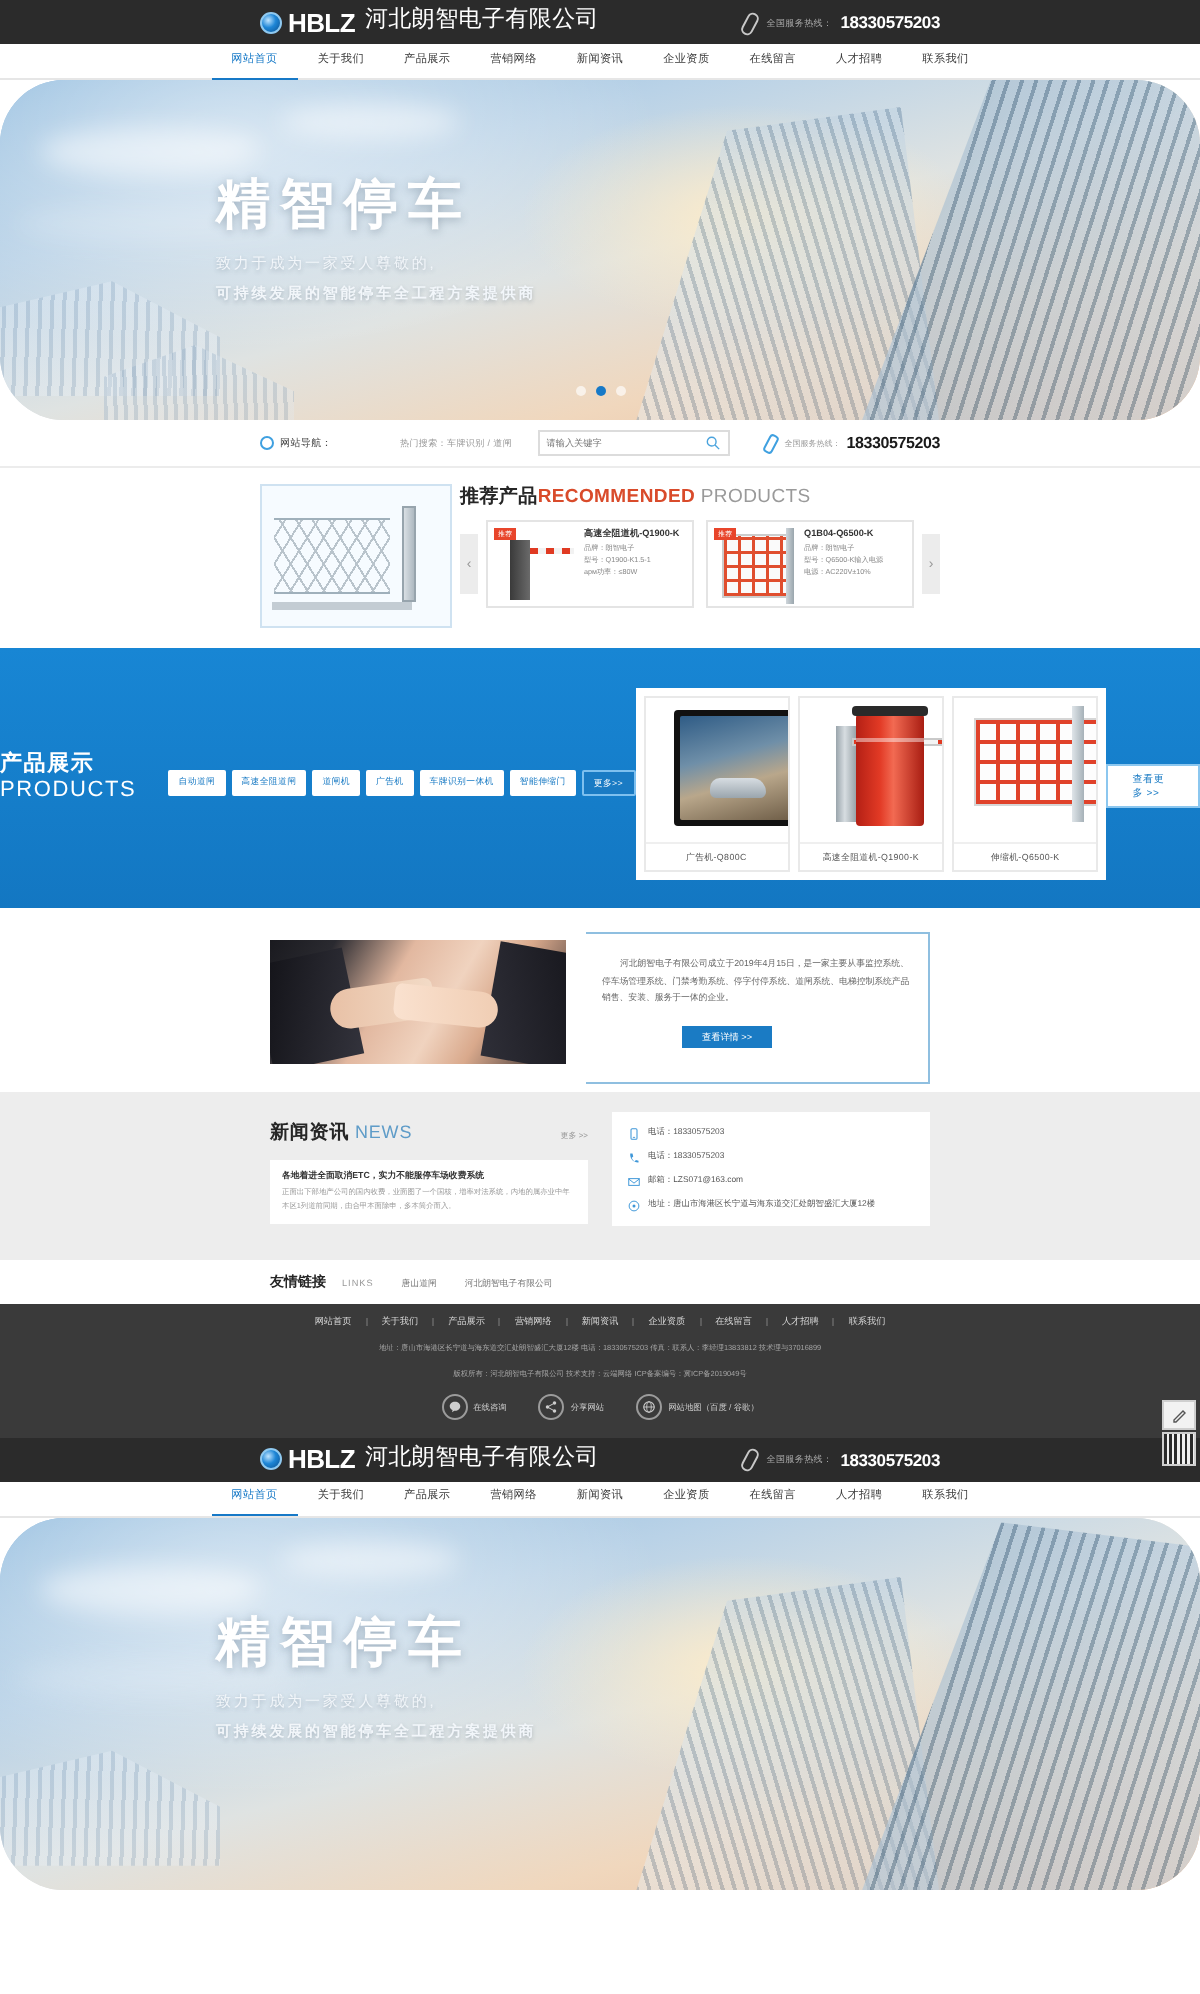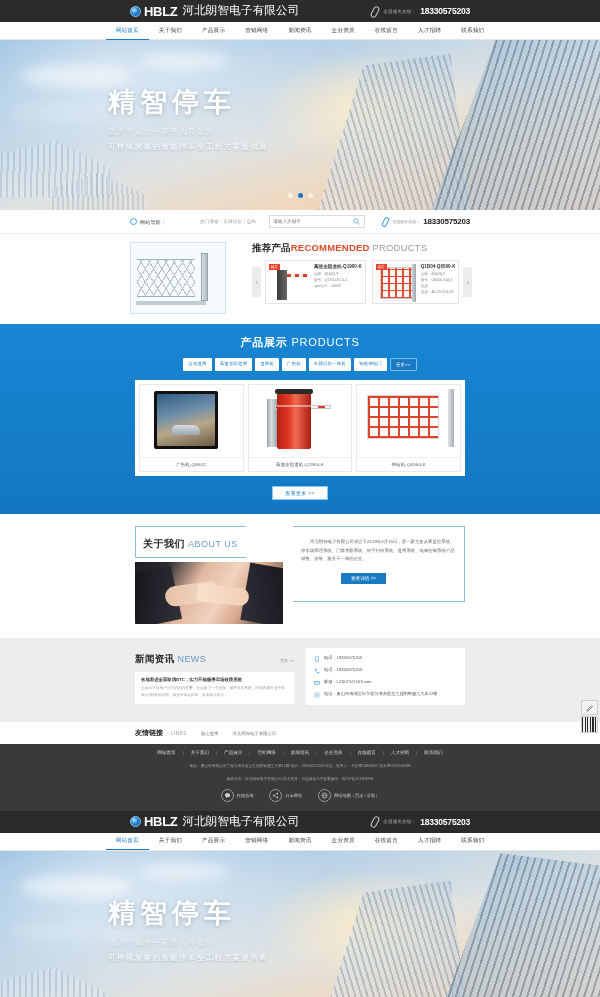--- a/index.html
+++ b/index.html
@@ -67,20 +67,21 @@
     font-size: 5.6px; color: #3a3a3a; padding: 0 10px;
     line-height: 17px; letter-spacing: .2px; white-space: nowrap;
     cursor: pointer;
   }
   .nav-item.active { color: #1779c7; border-bottom: 1.5px solid #1779c7; }
 
   
   .hero {
     height: 170px; position: relative; overflow: hidden;
     background: linear-gradient(160deg,#9fc3e2 0%, #cddced 32%, #e9e2d8 58%, #f3d9c3 78%, #efc6a8 100%);
+    border-radius: 32px;
   }
   .hero-sky {
     position: absolute; inset: 0;
     background:
       radial-gradient(ellipse 180px 90px at 62% 40%, rgba(255,236,200,.92) 0%, rgba(255,236,200,0) 62%),
       radial-gradient(ellipse 300px 150px at 20% 18%, rgba(255,255,255,.55) 0%, rgba(255,255,255,0) 70%),
       linear-gradient(165deg,#8db9dd 0%, #b9d2e7 28%, #dfe3e2 52%, #f0d7bd 74%, #e9bc9a 100%);
   }
   .cloud {
     position: absolute; background: rgba(255,255,255,.5);
@@ -183,21 +184,21 @@
     border-radius: 2px; transform: rotate(28deg);
   }
   .sb-phone-lbl { font-size: 4px; color: #999; }
   .sb-phone-num { font-size: 8px; color: #1a1a1a; font-weight: bold; letter-spacing: -.2px; }
 
   
   .recsec {
     background: #fff; padding: 8px 0 10px;
     display: flex; justify-content: center;
   }
-  .rec-inner { width: 340px; display: flex; gap: 26px; }
+  .rec-inner { width: 340px; display: flex; gap: 4px; }
   .rec-featured {
     width: 96px; height: 72px; border: 1px solid #cfe2f1;
     background: #f6fbff; display: flex; align-items: center;
     justify-content: center; flex: none; padding: 3px;
   }
   .gate-art { width: 88px; height: 62px; position: relative; }
   .gate-lattice {
     position: absolute; left: 3px; top: 12px; width: 58px; height: 38px;
     background:
       repeating-linear-gradient(58deg, #b9c4cc 0 1px, transparent 1px 7px),
@@ -266,21 +267,21 @@
     font-size: 4.6px; color: #333; font-weight: bold;
     white-space: nowrap; overflow: hidden; text-overflow: ellipsis;
     margin-bottom: 3px;
   }
   .rec-attr { font-size: 3.6px; color: #888; line-height: 1.65; }
 
   
   .prodsec {
     background: linear-gradient(180deg,#1886d4 0%, #1377c2 100%);
     padding: 11px 0 14px;
-    display: flex; flex-direction: column; align-items: center;
+    display: flex; flex-direction: row; align-items: center;
   }
   .prod-title { color: #fff; font-size: 11px; letter-spacing: .8px; }
   .prod-title .cn { font-weight: bold; }
   .prod-tabs { display: flex; gap: 3px; margin-top: 8px; }
   .prod-tab {
     background: #fff; color: #1a7bc4; font-size: 4.4px;
     padding: 3px 5px; border-radius: 1px; white-space: nowrap;
     cursor: pointer; letter-spacing: .2px;
   }
   .prod-tab.more {
@@ -671,23 +672,20 @@
         </div>
         <div class="prod-cap">伸缩机-Q6500-K</div>
       </div>
     </div>
     <div class="prod-more">查看更多 &gt;&gt;</div>
   </div>
 
   <div class="aboutsec">
     <div class="about-inner">
       <div class="about-left">
-        <div class="about-head">
-          <span class="cn">关于我们</span><span class="en"> ABOUT US</span>
-        </div>
         <div class="about-photo">
           <div class="sleeve-l"></div>
           <div class="sleeve-r"></div>
           <div class="hand-a"></div>
           <div class="hand-b"></div>
         </div>
       </div>
       <div class="about-right">
         <div class="about-box"></div>
         <div class="about-text">河北朗智电子有限公司成立于2019年4月15日，是一家主要从事监控系统、停车场管理系统、门禁考勤系统、停字付停系统、道闸系统、电梯控制系统产品销售、安装、服务于一体的企业。</div>

